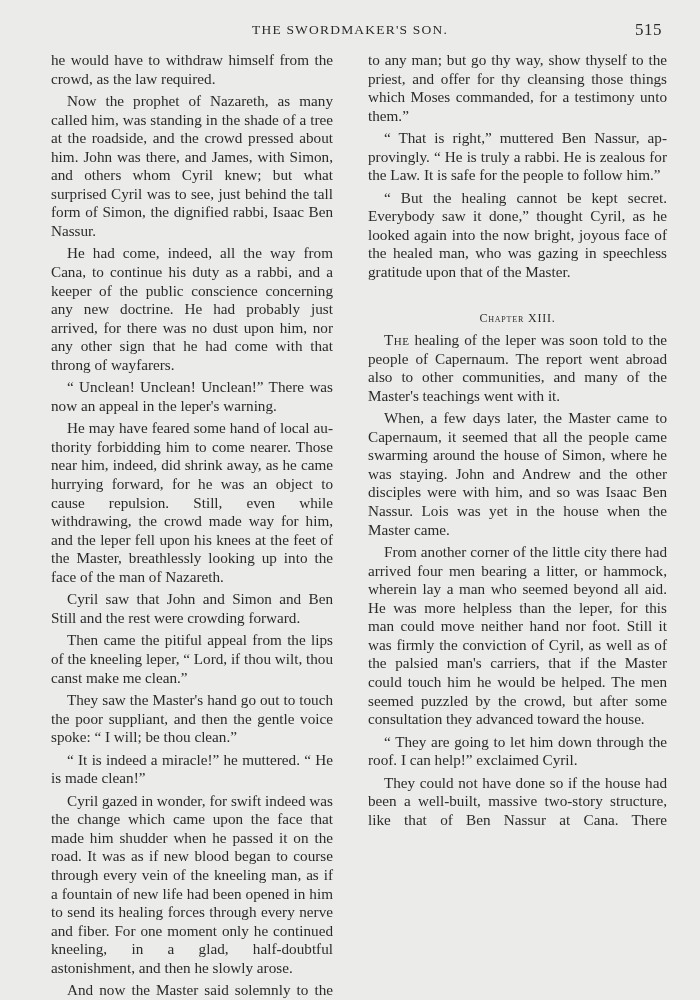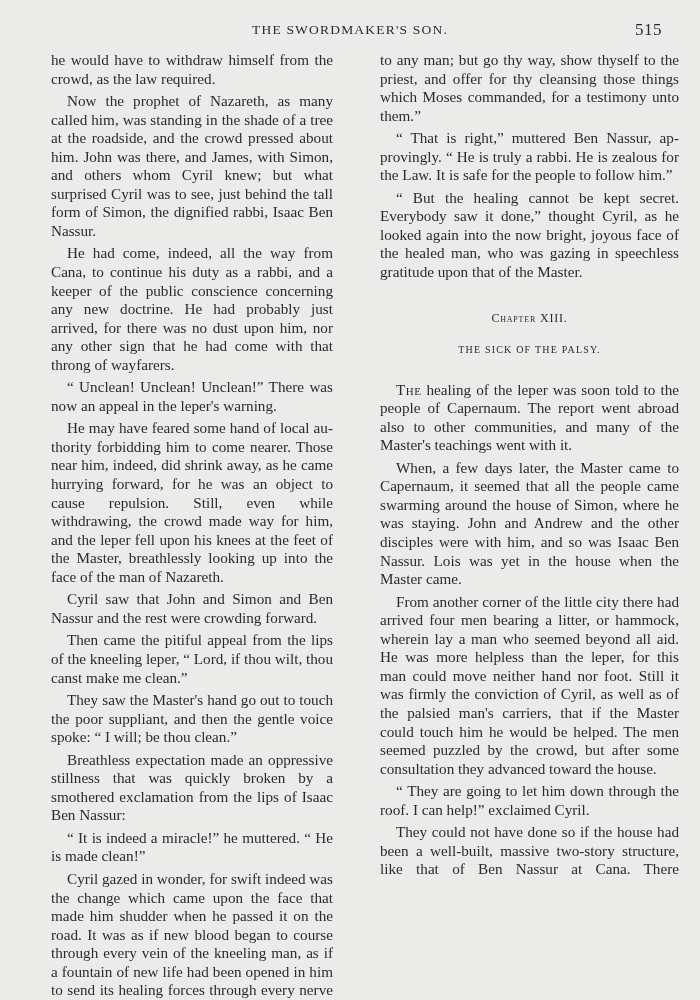--- a/index.html
+++ b/index.html
@@ -45,21 +45,21 @@
       top: 47px;
       font-size: 15.2px;
       line-height: 18.55px;
       text-align: justify;
     }
     .col-left {
       left: 47px;
       width: 290px;
     }
     .col-right {
-      left: 376px;
+      left: 364px;
       width: 307px;
     }
     .column p {
       margin: 4px;
       text-indent: 16px;
       hyphens: manual;
     }
     .column p.cont {
       text-indent: 0;
     }
@@ -93,35 +93,33 @@
   <div class="running-title">The Swordmaker's Son.</div>
   <div class="page-number">515</div>
 </div>
 
 <div class="column col-left">
   <p class="cont">he would have to withdraw himself from the crowd, as the law required.</p>
   <p>Now the prophet of Nazareth, as many called him, was standing in the shade of a tree at the roadside, and the crowd pressed about him. John was there, and James, with Simon, and others whom Cyril knew; but what surprised Cyril was to see, just behind the tall form of Simon, the dignified rabbi, Isaac Ben Nassur.</p>
   <p>He had come, indeed, all the way from Cana, to continue his duty as a rabbi, and a keeper of the public conscience concerning any new doc­trine. He had probably just arrived, for there was no dust upon him, nor any other sign that he had come with that throng of wayfarers.</p>
   <p>“ Unclean! Unclean! Unclean!” There was now an appeal in the leper's warning.</p>
   <p>He may have feared some hand of local au­thority forbidding him to come nearer. Those near him, indeed, did shrink away, as he came hurrying forward, for he was an object to cause repulsion. Still, even while withdrawing, the crowd made way for him, and the leper fell upon his knees at the feet of the Master, breathlessly looking up into the face of the man of Nazareth.</p>
-  <p>Cyril saw that John and Simon and Ben Nassur and the rest were crowding forward.</p>
+  <p>Cyril saw that John and Simon and Ben Still and the rest were crowding forward.</p>
   <p>Then came the pitiful appeal from the lips of the kneeling leper, “ Lord, if thou wilt, thou canst make me clean.”</p>
   <p>They saw the Master's hand go out to touch the poor suppliant, and then the gentle voice spoke: “ I will; be thou clean.”</p>
-  <p>Breathless expectation made an oppressive stillness that was quickly broken by a smothered exclamation from the lips of Isaac Ben Nassur:</p>
   <p>“ It is indeed a miracle!” he muttered. “ He is made clean!”</p>
   <p>Cyril gazed in wonder, for swift indeed was the change which came upon the face that made him shudder when he passed it on the road. It was as if new blood began to course through every vein of the kneeling man, as if a fountain of new life had been opened in him to send its healing forces through every nerve and fiber. For one moment only he continued kneeling, in a glad, half-doubtful astonishment, and then he slowly arose.</p>
   <p style="text-align-last: justify;">And now the Master said solemnly to the man whom he had healed: “ See thou say nothing</p>
 </div>
 
 <div class="column col-right">
   <p class="cont">to any man; but go thy way, show thyself to the priest, and offer for thy cleansing those things which Moses commanded, for a testimony unto them.”</p>
   <p>“ That is right,” muttered Ben Nassur, ap­provingly. “ He is truly a rabbi. He is zeal­ous for the Law. It is safe for the people to follow him.”</p>
   <p>“ But the healing cannot be kept secret. Everybody saw it done,” thought Cyril, as he looked again into the now bright, joyous face of the healed man, who was gazing in speechless gratitude upon that of the Master.</p>
 
   <p class="chapter-heading">Chapter XIII.</p>
-  <p class="chapter-sub">The sick of the palsy.</p>
 
   <p><span class="smallcaps-lead">The</span><span> healing of the leper was soon told to the people of Capernaum. The report went abroad also to other communities, and many of the Master's teachings went with it.</span></p>
   <p>When, a few days later, the Master came to Capernaum, it seemed that all the people came swarming around the house of Simon, where he was staying. John and Andrew and the other disciples were with him, and so was Isaac Ben Nassur. Lois was yet in the house when the Master came.</p>
   <p>From another corner of the little city there had arrived four men bearing a litter, or ham­mock, wherein lay a man who seemed beyond all aid. He was more helpless than the leper, for this man could move neither hand nor foot. Still it was firmly the conviction of Cyril, as well as of the palsied man's carriers, that if the Master could touch him he would be helped. The men seemed puzzled by the crowd, but after some consultation they advanced toward the house.</p>
   <p>“ They are going to let him down through the roof. I can help!” exclaimed Cyril.</p>
   <p style="text-align-last: justify;">They could not have done so if the house had been a well-built, massive two-story struc­ture, like that of Ben Nassur at Cana. There</p>
 </div>
 
 </body></html>

